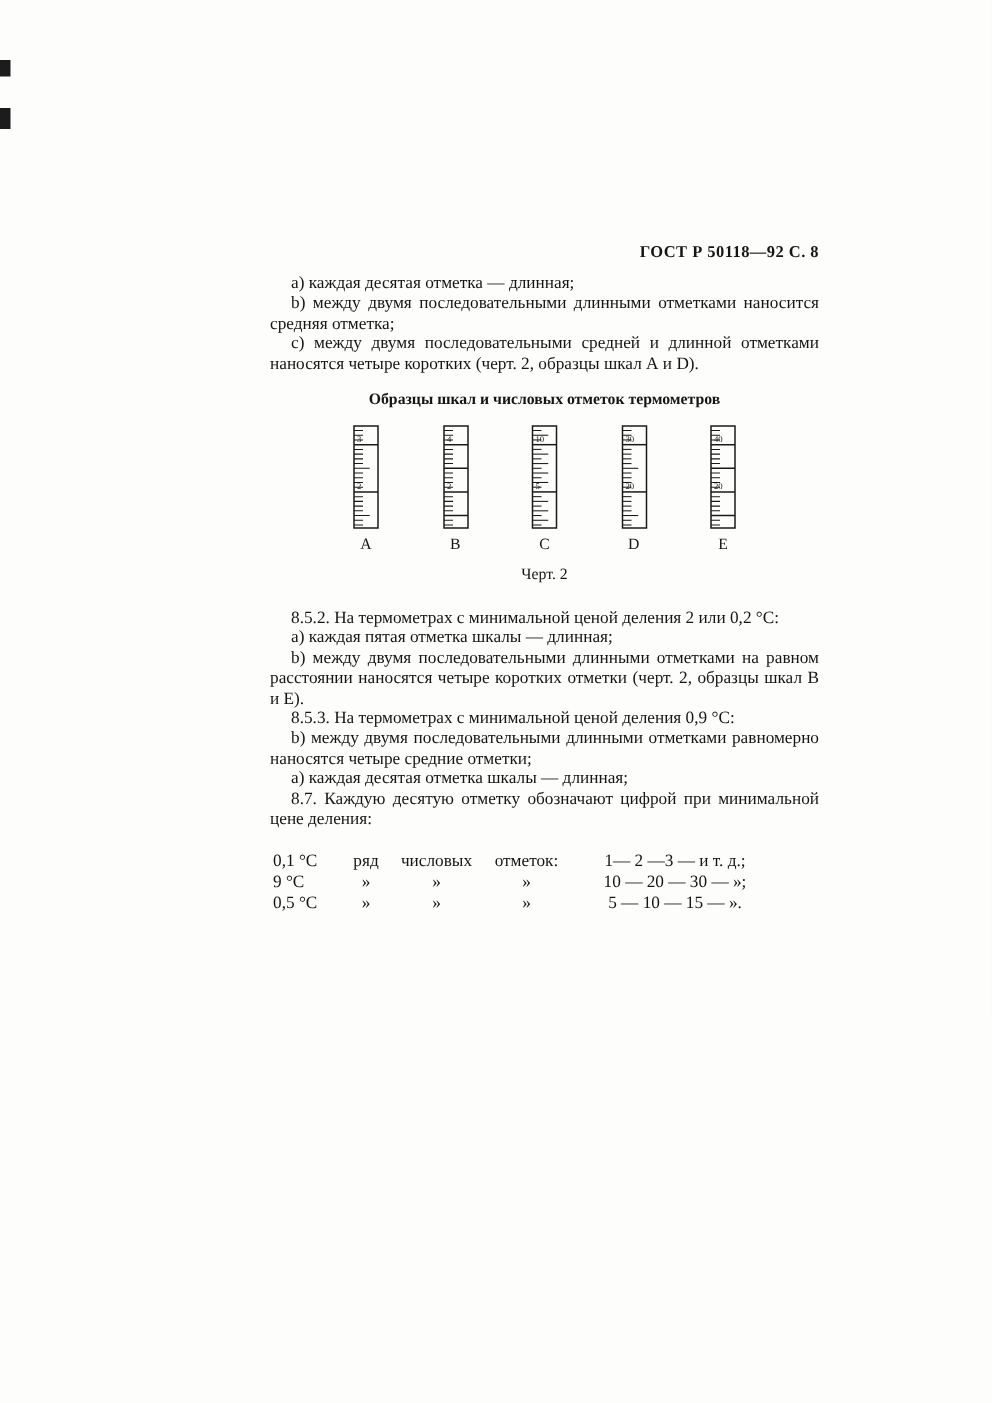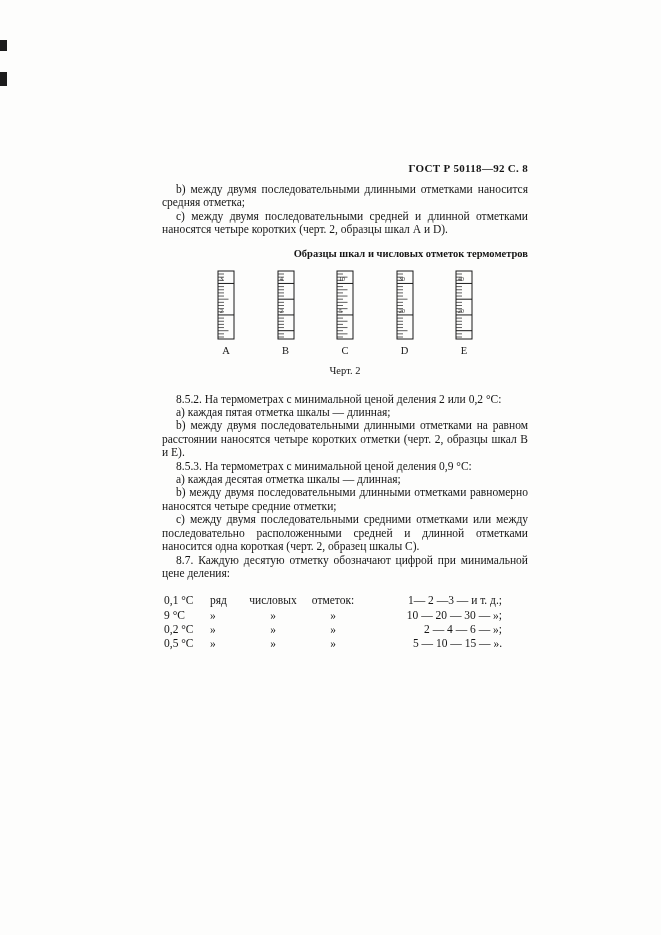--- a/index.html
+++ b/index.html
@@ -11,68 +11,69 @@
   }
   .page {
     position:relative; width:661px; height:935px;
     background:#fdfdfc; overflow:hidden;
   }
   .reg-mark {
     position:absolute; left:0; width:7px; height:11px; background:#1c1c1c;
   }
   .reg-mark.m1 { top:40px; }
   .reg-mark.m2 { top:72px; height:14px; }
-  .content { position:absolute; left:162px; top:162px; width:366px; }
+  .content { position:absolute; left:180px; top:162px; width:366px; }
   .doc-ref {
     text-align:right; font-weight:bold; font-size:11px;
     letter-spacing:0.3px; margin:0 0 9px 0;
   }
   p.para {
     margin:0; font-size:11.5px; line-height:13.4px;
     text-align:justify; text-indent:14px;
   }
   .fig-title {
-    text-align:right; font-weight:bold; font-size:10.5px;
+    text-align:center; font-weight:bold; font-size:10.5px;
     margin:11px 0 10px 0;
   }
   .scales-row {
     display:flex; justify-content:space-between;
     width:268px; margin:0 auto;
   }
   .scale { display:flex; flex-direction:column; align-items:center; }
   .scale svg { display:block; }
   .scale-label { font-size:10.5px; margin-top:2px; }
   .fig-caption { text-align:center; font-size:10.5px; margin:9px 0 17px 0; }
   .note {
     font-size:9.8px; line-height:11.6px; text-align:justify;
     text-indent:14px; margin:3px 0 3px 0;
   }
   table.series-table {
     border-collapse:collapse; margin-top:14px; margin-left:2px;
     font-size:11.5px;
   }
   table.series-table td { padding:0 0 1px 0; white-space:nowrap; line-height:13.2px; }
   td.c-temp  { width:46px; text-align:left; }
-  td.c-w1    { width:32px; text-align:left; }
+  td.c-w1    { width:32px; text-align:center; }
   td.c-w2    { width:62px; text-align:center; }
   td.c-w3    { width:58px; text-align:center; }
-  td.c-series{ min-width:140px; text-align:right; }
+  td.c-series{ min-width:140px; text-align:center; }
 </style>
 </head>
 <body>
 
 <div class="page">
 
   <div class="reg-mark m1"></div>
   <div class="reg-mark m2"></div>
 
   <div class="content">
 
     <div class="doc-ref">ГОСТ Р 50118—92 С. 8</div>
 
+    <p class="para">а) каждая десятая отметка — длинная;</p>
     <p class="para">b) между двумя последовательными длинными отметками наносится средняя отметка;</p>
     <p class="para">с) между двумя последовательными средней и длинной отметками наносятся четыре коротких (черт. 2, образцы шкал А и D).</p>
 
     <div class="fig-title">Образцы шкал и числовых отметок термометров</div>
 
     <div class="scales-row" id="scales-row">
         <div class="scale">
           <svg width="30" height="74" viewBox="0 0 30 74">
             <rect x="7" y="2" width="16" height="68" fill="none" stroke="#1a1a1a" stroke-width="1"></rect>
             <line x1="7" y1="5.00" x2="13" y2="5.00" stroke="#1a1a1a" stroke-width="0.7"></line>
@@ -218,23 +219,22 @@
           <div class="scale-label">Е</div>
         </div>
       </div>
 
     <div class="fig-caption">Черт. 2</div>
 
     <p class="para">8.5.2. На термометрах с минимальной ценой деления 2 или 0,2 °С:</p>
     <p class="para">а) каждая пятая отметка шкалы — длинная;</p>
     <p class="para">b) между двумя последовательными длинными отметками на равном расстоянии наносятся четыре коротких отметки (черт. 2, образцы шкал В и Е).</p>
     <p class="para">8.5.3. На термометрах с минимальной ценой деления 0,9 °С:</p>
+    <p class="para">b) между двумя последовательными длинными отметками равномерно наносятся четыре средние отметки;</p>
     <p class="para">а) каждая десятая отметка шкалы — длинная;</p>
-    <p class="para">b) между двумя последовательными длинными отметками равномерно наносятся четыре средние отметки;</p>
-    <p class="para">с) между двумя последовательными средними отметками или между последовательно расположенными средней и длинной отметками наносится одна короткая (черт. 2, образец шкалы С).</p>
 
 
     <p class="para">8.7. Каждую десятую отметку обозначают цифрой при минимальной цене деления:</p>
 
     <table class="series-table">
       <tbody id="series-body">
           <tr>
             <td class="c-temp">0,1 °С</td>
             <td class="c-w1">ряд</td>
             <td class="c-w2">числовых</td>
@@ -242,27 +242,20 @@
             <td class="c-series">1— 2 —3 — и т. д.;</td>
           </tr>
           <tr>
             <td class="c-temp">9 °С</td>
             <td class="c-w1">»</td>
             <td class="c-w2">»</td>
             <td class="c-w3">»</td>
             <td class="c-series">10 — 20 — 30 — »;</td>
           </tr>
           <tr>
-            <td class="c-temp">0,2 °С</td>
-            <td class="c-w1">»</td>
-            <td class="c-w2">»</td>
-            <td class="c-w3">»</td>
-            <td class="c-series">2 — 4 — 6 — »;</td>
-          </tr>
-          <tr>
             <td class="c-temp">0,5 °С</td>
             <td class="c-w1">»</td>
             <td class="c-w2">»</td>
             <td class="c-w3">»</td>
             <td class="c-series">5 — 10 — 15 — ».</td>
           </tr>
         </tbody>
     </table>
 
   </div>

